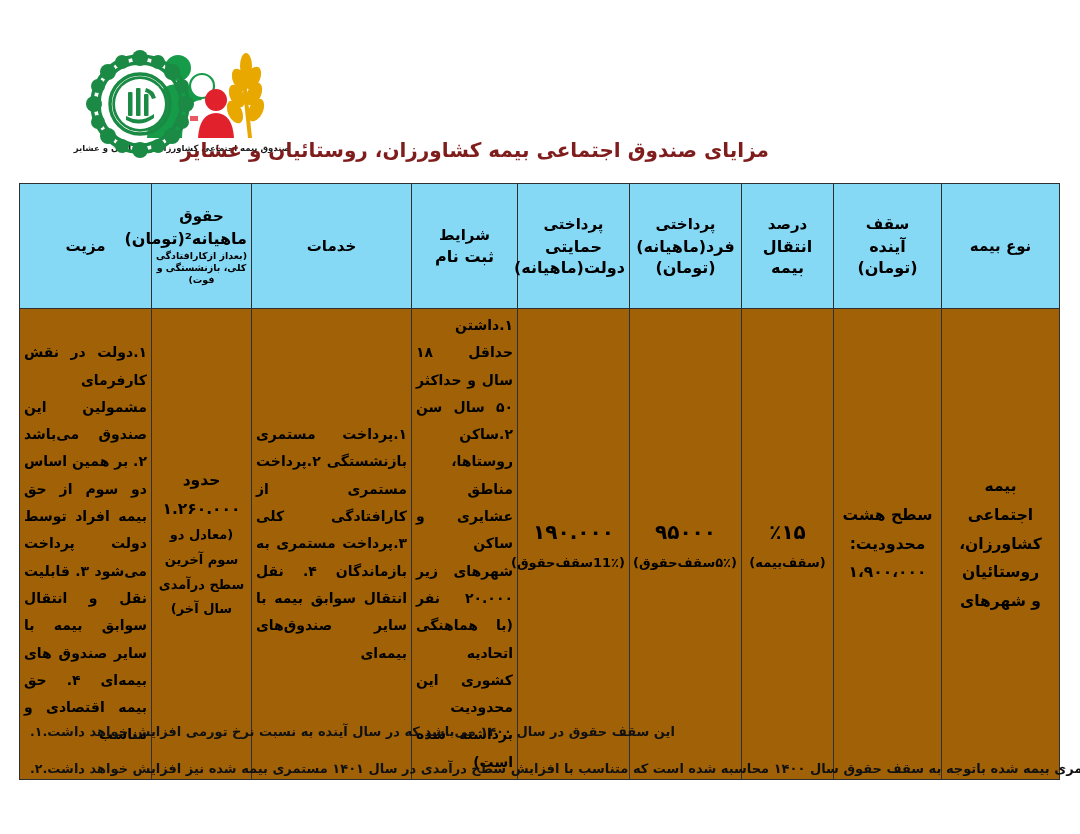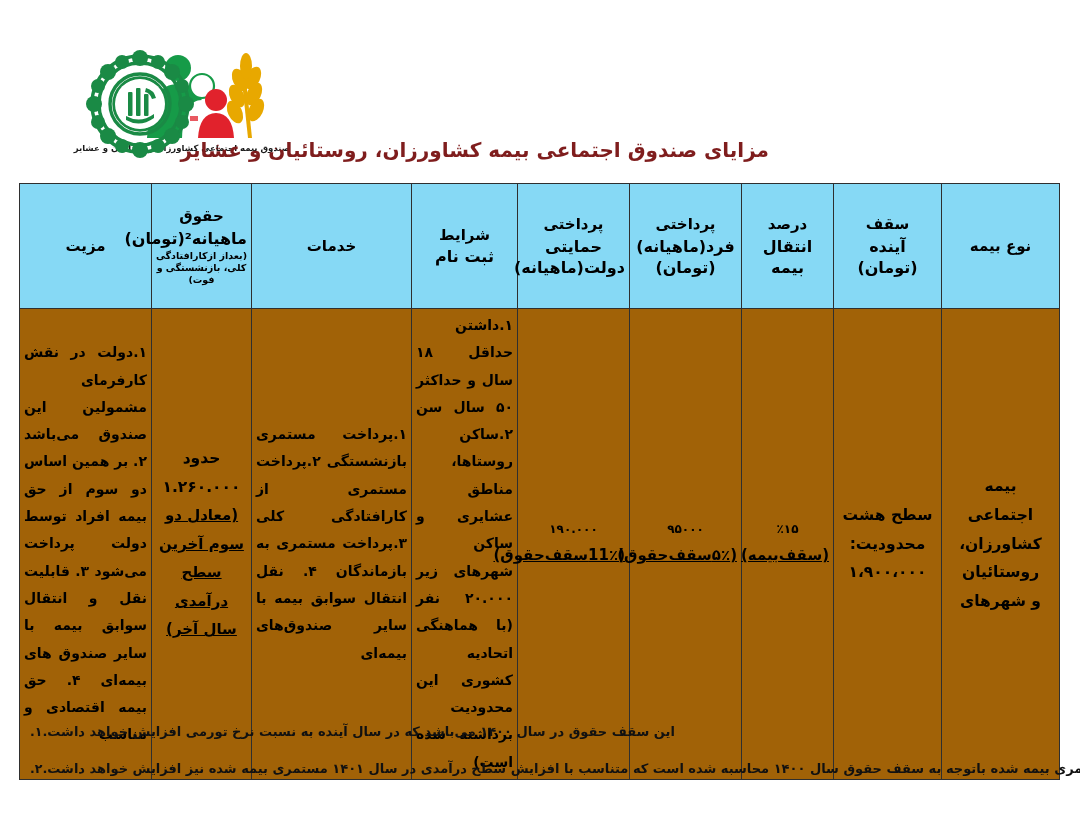--- a/index.html
+++ b/index.html
@@ -110,28 +110,27 @@
     line-height: 1.85;
   }
   .cell-just {
     text-align: justify;
     text-align-last: justify;
     font-size: 14px;
     line-height: 1.95;
   }
   .num-main {
     display: block;
-    font-size: 12px;
+    font-size: 20px;
     line-height: 1.9;
   }
   .num-sub {
     display: block;
-    font-size: 15px;
+    font-size: 13px;
     line-height: 1.9;
-    text-decoration: underline;
   }
   .stack-line { display: block; }
 
   
   col.c-type    { width: 118px; }
   col.c-cap     { width: 108px; }
   col.c-pct     { width: 92px;  }
   col.c-person  { width: 112px; }
   col.c-gov     { width: 112px; }
   col.c-cond    { width: 106px; }

